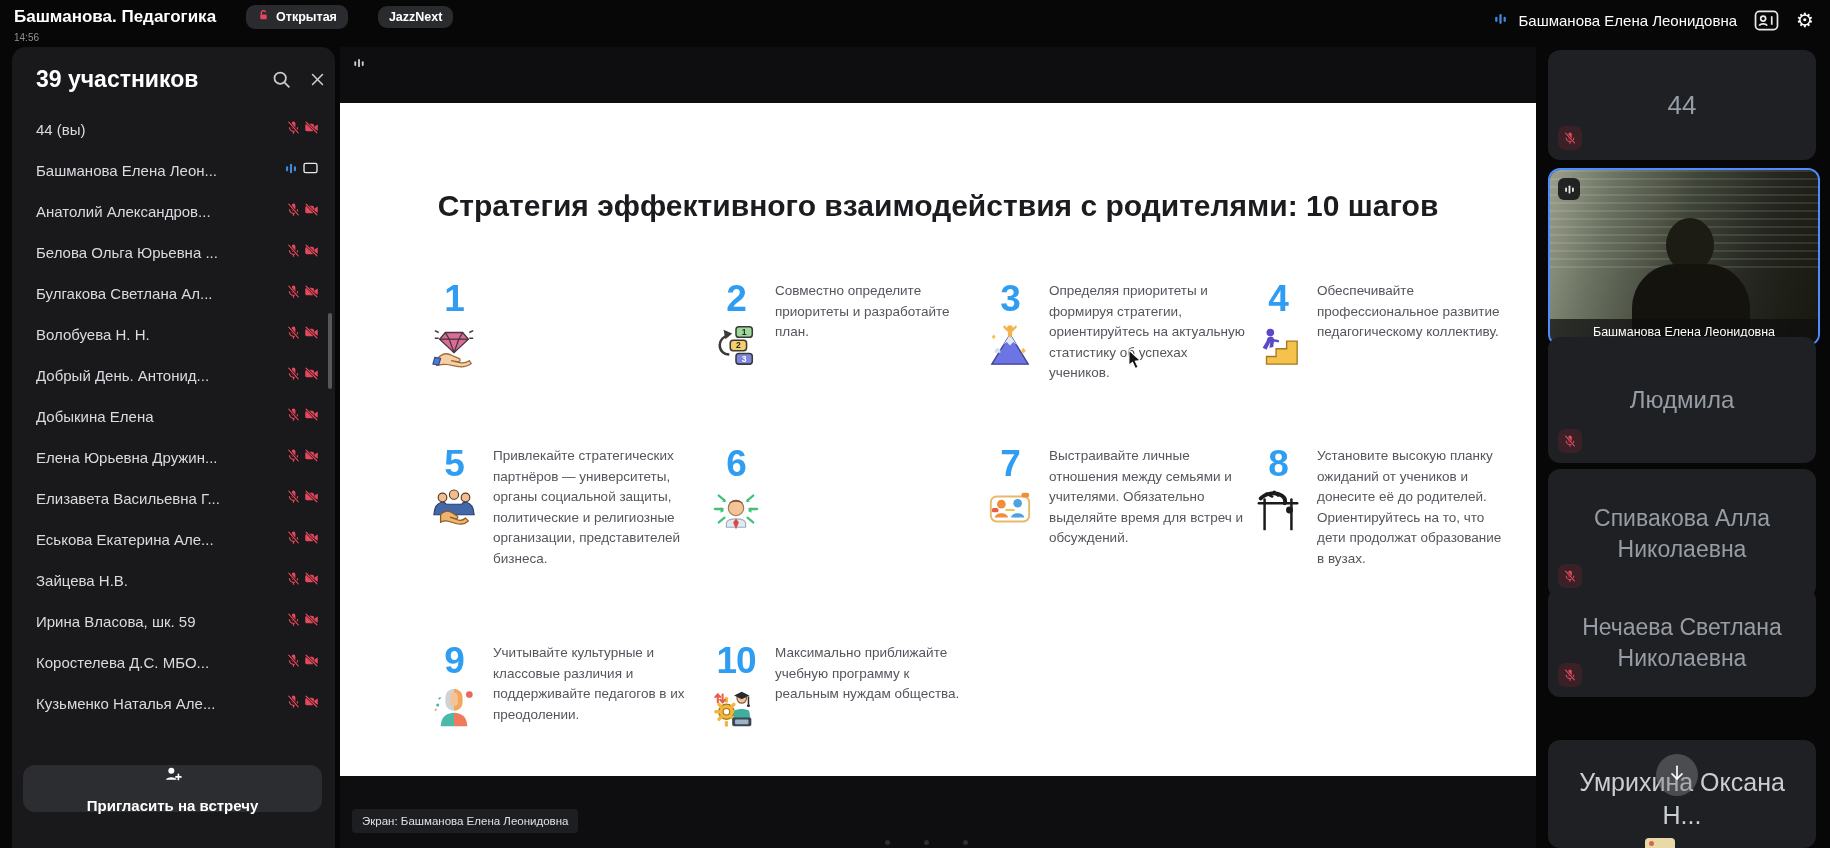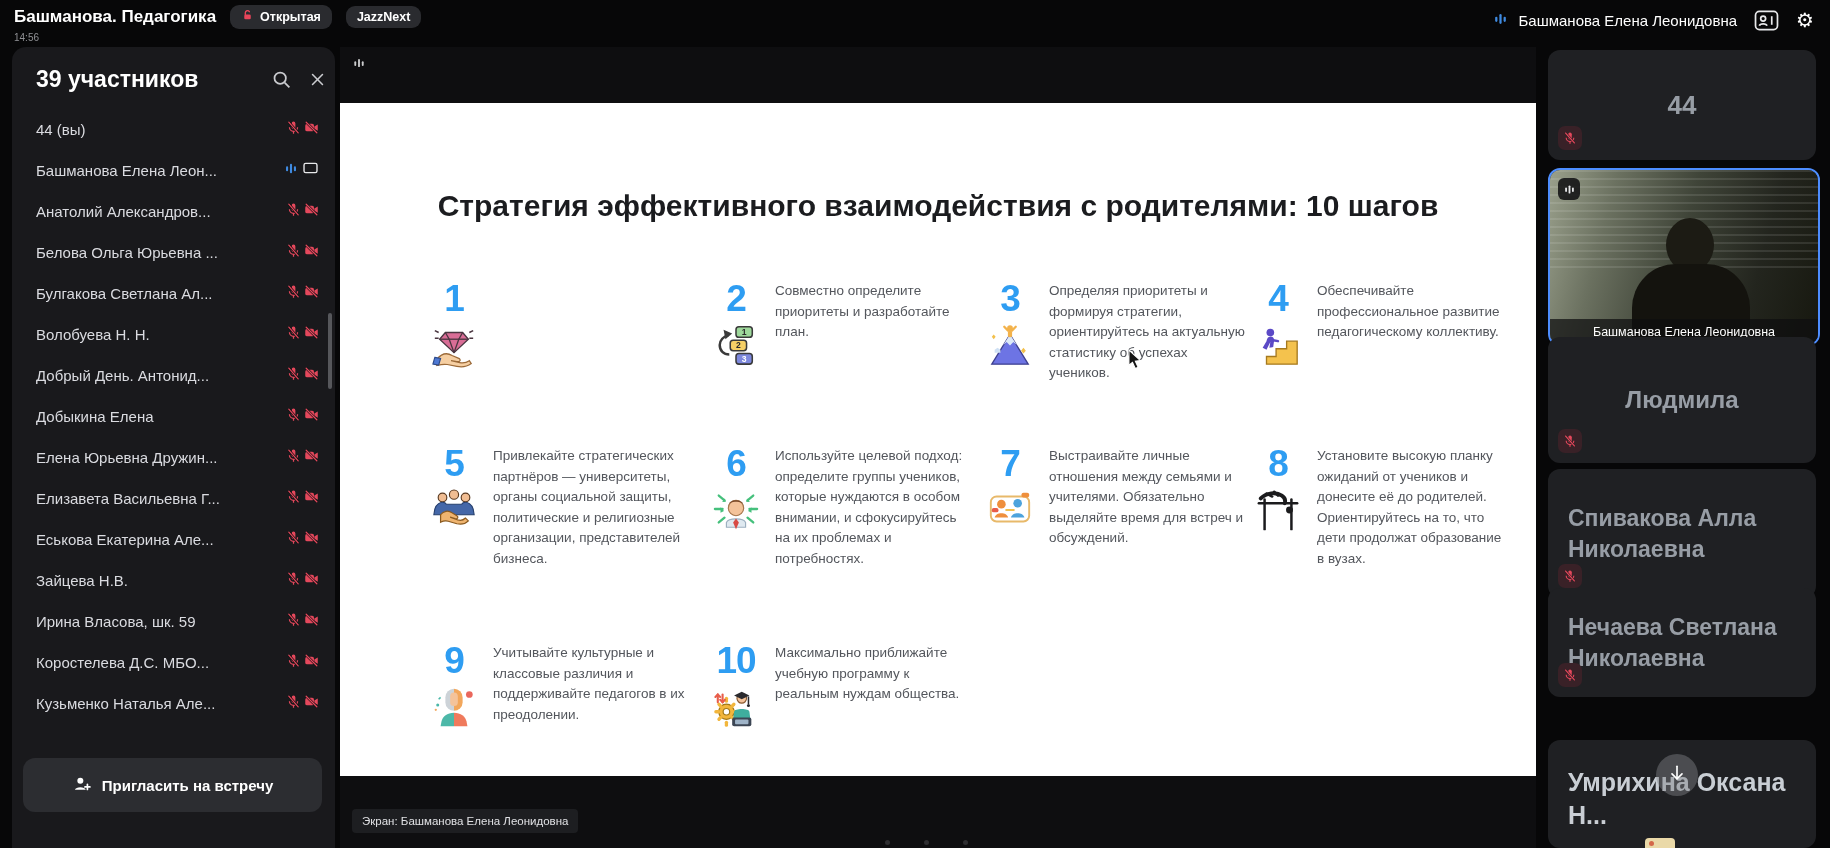--- a/index.html
+++ b/index.html
@@ -2,44 +2,44 @@
 <html><head>
 <meta charset="utf-8">
 <style>
   html,body{margin:0;padding:0;background:#070708;}
   #app{position:relative;width:1830px;height:848px;background:#070708;overflow:hidden;
        font-family:"Liberation Sans",sans-serif;-webkit-font-smoothing:antialiased;}
 
   
   .topbar{position:absolute;left:0;top:0;right:0;height:47px;}
   .tb-left{position:absolute;left:14px;top:5px;}
-  .tb-titlerow{display:flex;align-items:center;gap:14px;}
+  .tb-titlerow{display:flex;align-items:center;gap:30px;}
   .tb-title{font-size:17px;font-weight:700;color:#fff;}
   .badge{display:flex;align-items:center;gap:6px;background:#2a2b2f;border-radius:9px;
          padding:4px 11px;font-size:12.5px;font-weight:700;color:#fff;}
   .tb-time{font-size:10px;color:#8f9094;margin-top:3px;}
   .tb-right{position:absolute;right:16px;top:0;height:40px;display:flex;align-items:center;gap:17px;}
   .tb-user{display:flex;align-items:center;gap:9px;font-size:15px;color:#fff;}
   .iconbtn{display:flex;align-items:center;justify-content:center;cursor:pointer;}
   .gear{font-family:"DejaVu Sans",sans-serif;font-size:20px;color:#fff;line-height:1;}
 
   
   .panel{position:absolute;left:12px;top:47px;width:323px;bottom:0;background:#19191c;
          border-radius:14px 14px 0 0;}
   .p-header{display:flex;align-items:center;padding:19px 9px 8px 24px;}
   .p-title{flex:1;font-size:23px;font-weight:700;color:#fff;}
   .p-hicons{display:flex;align-items:center;gap:17px;}
   .p-list{position:absolute;left:0;right:0;top:62px;bottom:92px;overflow:hidden;}
   .p-row{height:41px;display:flex;align-items:center;padding:0 16px 0 24px;cursor:pointer;}
   .p-name{flex:1;font-size:15px;color:#dadbe0;white-space:nowrap;overflow:hidden;}
   .p-icons{display:flex;align-items:center;gap:3px;}
   .scroll-thumb{position:absolute;right:3px;top:266px;width:4px;height:76px;background:#56575b;border-radius:2px;}
-  .invite{position:absolute;left:11px;right:13px;bottom:36px;height:54px;background:#2c2d31;
+  .invite{position:absolute;left:11px;right:13px;bottom:36px;height:47px;background:#2c2d31;
           border-radius:12px;display:flex;align-items:center;justify-content:center;gap:10px;
-          color:#fff;font-size:15px;font-weight:700;cursor:pointer;}
+          color:#fff;font-size:15px;font-weight:700;cursor:pointer;flex-direction:column;}
 
   
   .main{position:absolute;left:340px;top:47px;width:1196px;bottom:0;background:#0e0e10;}
   .share-mini{position:absolute;left:12px;top:9px;opacity:.9;}
   .slide{position:absolute;left:0;top:56px;width:1196px;height:673px;background:#fff;}
   .slide-title{position:absolute;left:0;right:0;top:86px;text-align:center;
                font-size:30px;font-weight:700;color:#1b1c1f;}
   .steps-row{position:absolute;left:88px;display:grid;grid-template-columns:282px 274px 268px 260px;}
   .r1{top:178px;} .r2{top:343px;} .r3{top:540px;}
   .step{display:flex;gap:13px;align-items:flex-start;}
@@ -47,22 +47,22 @@
   .step-num{font-size:37px;font-weight:800;color:#2e9df2;line-height:.95;letter-spacing:-1px;}
   .step-icon{margin-top:4px;}
   .step-text{font-size:13.5px;color:#53565c;line-height:1.52;width:198px;}
   .share-label{position:absolute;left:12px;bottom:15px;background:#1d1e21;color:#e0e1e4;
                font-size:11.5px;padding:6px 10px;border-radius:4px;}
   .cursor{position:absolute;left:788px;top:246px;pointer-events:none;}
 
   
   .tiles{position:absolute;left:1548px;top:0;width:268px;height:848px;}
   .tile{position:absolute;left:0;width:268px;background:#1f2023;border-radius:12px;overflow:hidden;cursor:pointer;}
-  .tile-name{height:100%;display:flex;align-items:center;justify-content:center;
-             color:#979da5;font-weight:700;padding:0 20px;line-height:1.32;}
+  .tile-name{height:100%;display:flex;align-items:center;justify-content:center;text-align:center;
+             color:#979da5;font-weight:400;padding:0 20px;line-height:1.32;}
   .mic-badge{position:absolute;left:10px;bottom:10px;width:24px;height:24px;border-radius:7px;
              background:#392127;display:flex;align-items:center;justify-content:center;}
   .tile.video{border:2px solid #4d8dff;}
   .video-bg{position:absolute;inset:0;
      background:linear-gradient(105deg,#9aa08c 0%,#6b7160 22%,#3f4438 48%,#23251e 75%,#17180f 100%);}
   .video-bg:before{content:"";position:absolute;left:0;right:0;top:0;height:58%;
      background:repeating-linear-gradient(180deg,rgba(255,255,255,.10) 0 2px,rgba(0,0,0,0) 2px 8px);}
   .sil-head{position:absolute;left:116px;top:48px;width:48px;height:54px;border-radius:50%;background:#1c1b14;}
   .sil-body{position:absolute;left:82px;top:94px;width:118px;height:84px;border-radius:44px 44px 0 0;background:#14130e;}
   .audio-badge{position:absolute;left:8px;top:8px;width:22px;height:22px;border-radius:6px;
@@ -527,21 +527,20 @@
                     <path d="M42 38l-6-5"></path>
                   </g>
                   <g fill="#45c07c">
                     <polygon points="13.5,16.5 9.5,16.8 12.3,13"></polygon>
                     <polygon points="34.5,16.5 38.5,16.8 35.7,13"></polygon>
                     <polygon points="11.5,26 7.8,27.8 7.8,22.2"></polygon>
                     <polygon points="36.5,26 40.2,27.8 40.2,22.2"></polygon>
                   </g>
                 </svg></div>
             </div>
-            <div class="step-text">Используйте целевой подход: определите группы учеников, которые нуждаются в особом внимании, и сфокусируйтесь на их проблемах и потребностях.</div>
           </div>
           <div class="step">
             <div class="step-left">
               <div class="step-num">7</div>
               <div class="step-icon"><svg width="46" height="46" viewBox="0 0 48 48">
                   <rect x="4" y="12" width="40" height="26" rx="6" fill="none" stroke="#e8b96a" stroke-width="2"></rect>
                   <circle cx="15" cy="20" r="4.5" fill="#ef8f3c"></circle>
                   <path d="M8 34c1-6 13-6 14 0z" fill="#ef8f3c"></path>
                   <circle cx="32" cy="19" r="4.5" fill="#4da3dd"></circle>
                   <path d="M25 34c1-6 13-6 14 0z" fill="#4da3dd"></path>

